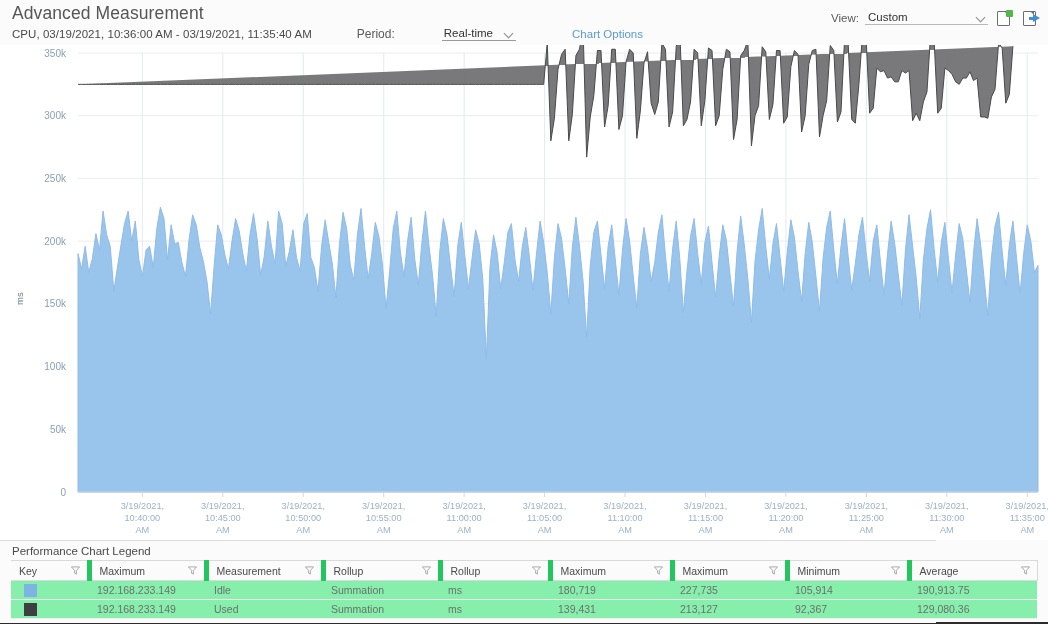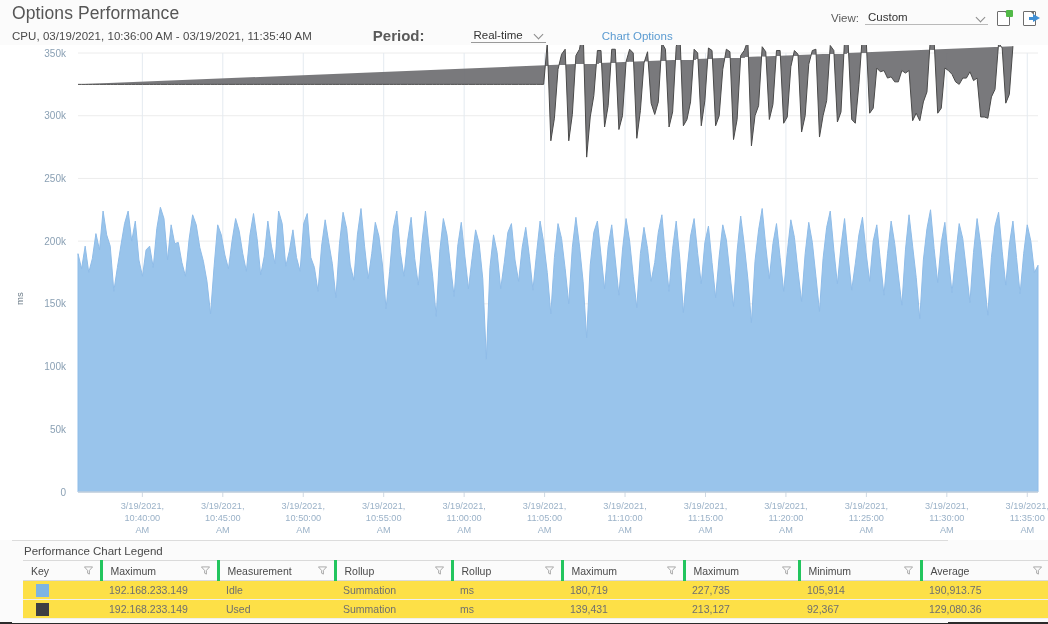--- a/index.html
+++ b/index.html
@@ -56,24 +56,23 @@
     align-items: center;
     white-space: nowrap;
     gap: 42px;
   }
   .range-text {
     font-size: 11.5px;
     color: #4a4a4a;
     letter-spacing: .05px;
   }
   .period-label {
-    font-size: 15px;
+    font-size: 12px;
     color: #5a5a5a;
-    margin-left: 19px;
-    font-weight: bold;
+    margin-left: 3px;
   }
   .period-select {
     position: relative;
     margin-left: 5px;
     display: flex;
     align-items: center;
     border-bottom: 1px solid #9a9a9a;
     padding: 0 2px 1px 2px;
     cursor: pointer;
   }
@@ -195,21 +194,21 @@
   .xtick-label {
     font-size: 9.2px;
     fill: #9bb2c8;
     font-family: "Liberation Sans", sans-serif;
     text-anchor: middle;
   }
 
   
   .legend-panel {
     position: absolute;
-    left: 12px; top: 540px;
+    left: 0; top: 540px;
     width: 936px; height: 82px;
     background: #fbfbfb;
     border-top: 1px solid #dcdcdc;
   }
   .legend-title {
     position: absolute;
     left: 12px; top: 4px;
     font-size: 11.5px;
     color: #4a4a4a;
   }
@@ -222,59 +221,59 @@
     background: #fff;
   }
   table.legend th {
     font-size: 10.5px;
     font-weight: normal;
     color: #4a4a4a;
     text-align: left;
     height: 19px;
     padding: 0 0 0 8px;
     background: #fbfbfb;
-    border-right: 3px solid #22c55e;
+    border-right: 5px solid #22c55e;
     border-bottom: 1px solid #dadada;
     border-top: 1px solid #dadada;
     position: relative;
     white-space: nowrap;
     cursor: pointer;
   }
   table.legend th:last-child { border-right: 1px solid #dadada; }
   table.legend th .funnel {
     position: absolute;
     right: 7px; top: 5px;
     width: 9px; height: 9px;
   }
   table.legend td {
     font-size: 10.5px;
     color: #6f6f6f;
     height: 18px;
     padding: 0 0 0 8px;
     border-bottom: 1px solid #efefef;
     white-space: nowrap;
   }
-  table.legend tbody tr { background: #fde047; }
+  table.legend tbody tr { background: #86efac; }
   .swatch {
     display: inline-block;
     width: 13px; height: 13px;
     vertical-align: -2px;
     margin-left: 5px;
   }
 </style>
 </head>
 <body>
 
 <div id="app">
 
   <div class="edge-rail"></div>
   <div class="edge-tab"></div>
 
   <div class="header">
-    <div class="page-title">Options Performance</div>
+    <div class="page-title">Advanced Measurement</div>
 
     <div class="subbar">
       <span class="range-text">CPU, 03/19/2021, 10:36:00 AM - 03/19/2021, 11:35:40 AM</span>
       <span class="period-label">Period:</span>
       <span class="period-select">
         <span class="period-value">Real-time</span>
         <span class="caret"></span>
       </span>
       <span class="chart-options-link">Chart Options</span>
     </div>

